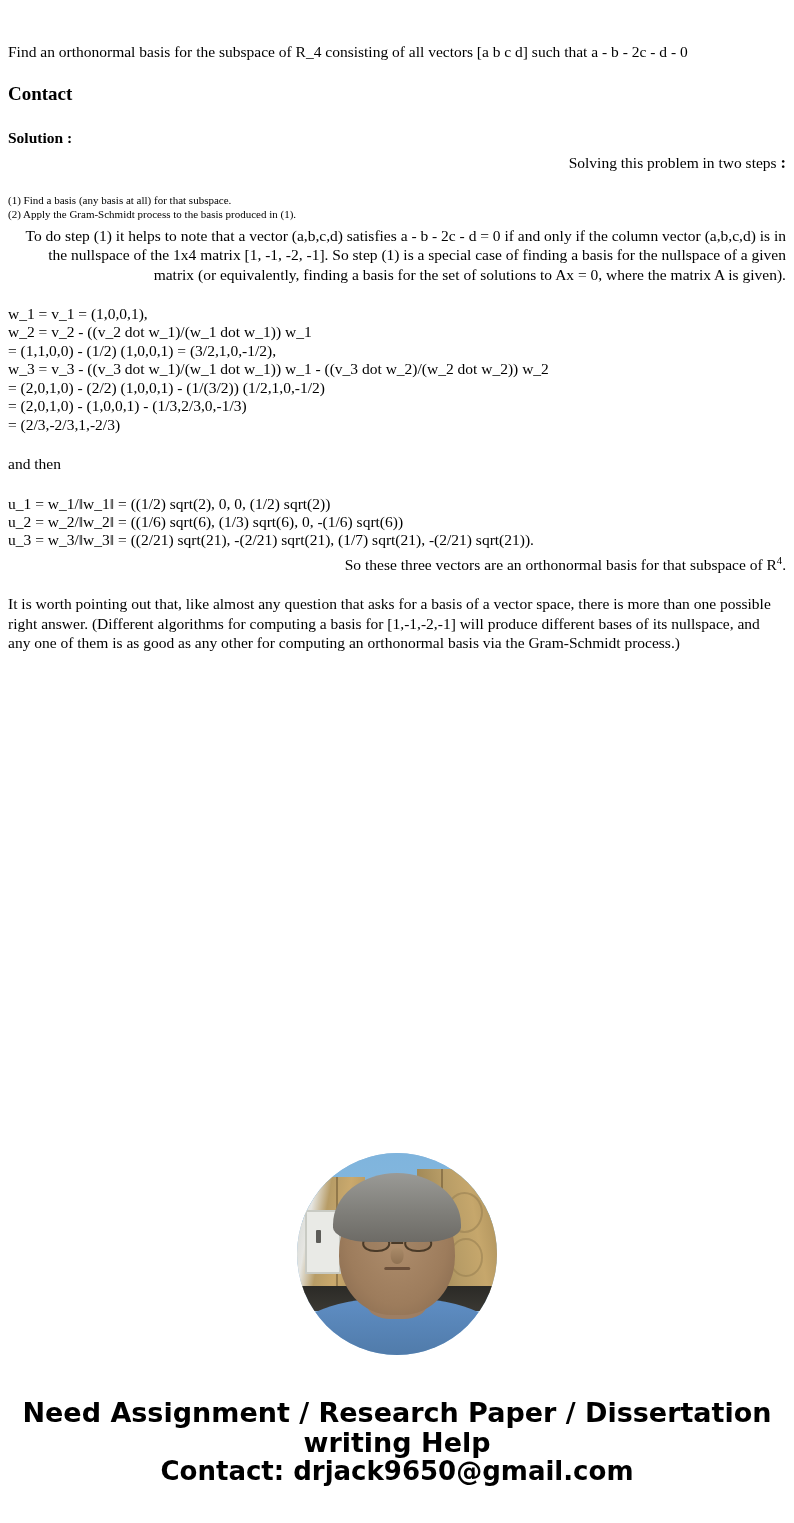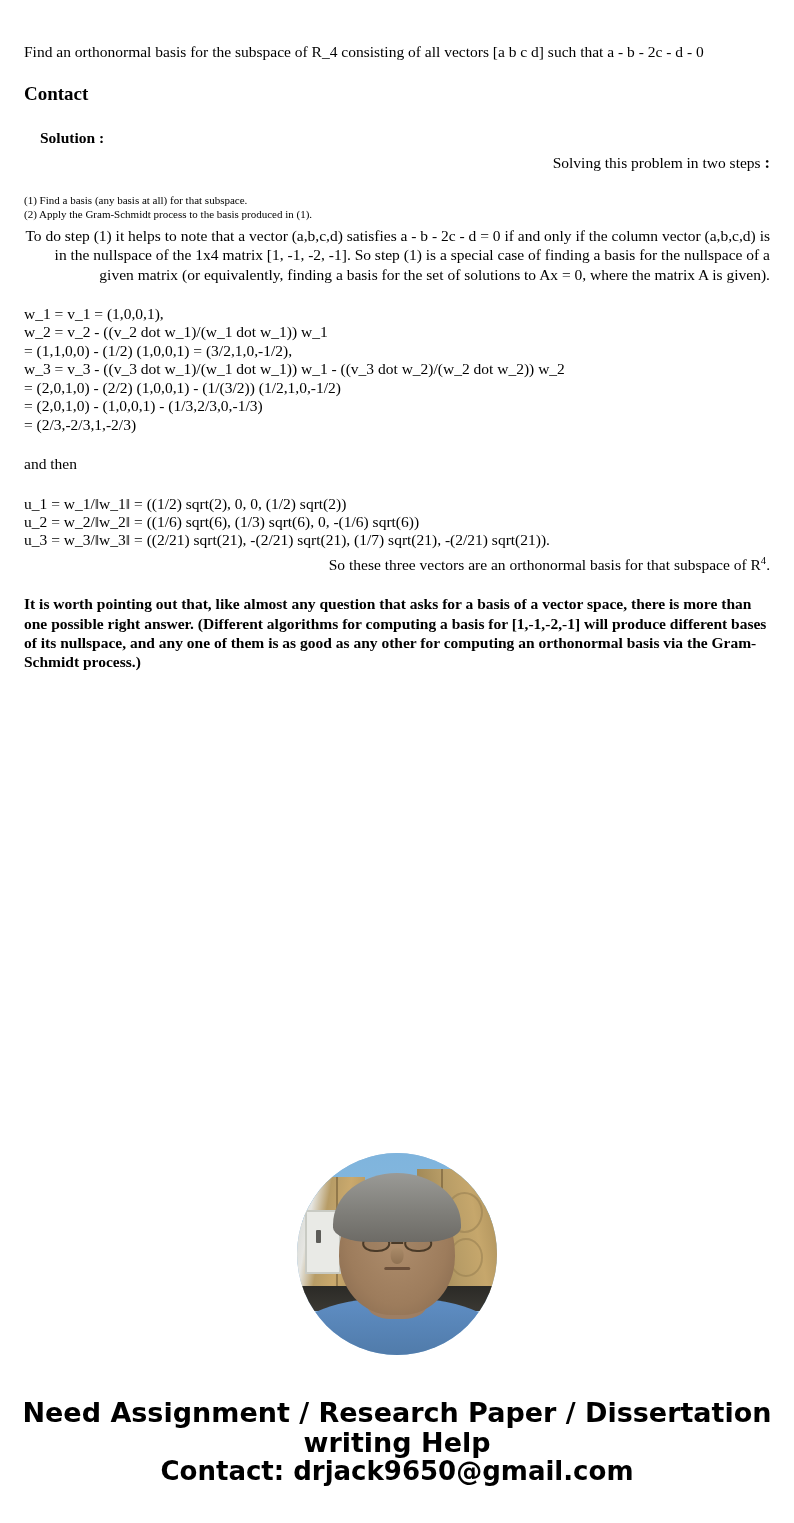--- a/index.html
+++ b/index.html
@@ -12,38 +12,38 @@
     min-height: 1523px;
     font-family: "Liberation Serif", "DejaVu Serif", serif;
     color: #000000;
     -webkit-font-smoothing: antialiased;
   }
   .page {
     position: relative;
     width: 794px;
     min-height: 1523px;
     box-sizing: border-box;
-    padding: 0 24px;
+    padding: 0 8px;
   }
   .q-line {
     font-size: 15.5px;
     line-height: 1.25;
     margin: 0;
     padding-top: 42px;
   }
   h2.solution-heading {
     font-size: 19px;
     font-weight: bold;
     margin: 22px 0 0 0;
     line-height: 1.2;
   }
   .solution-sub {
     font-size: 15.5px;
     font-weight: bold;
-    margin: 23px 0 0 16px;
+    margin: 23px 0 0 0;
     line-height: 1.2;
   }
   .para {
     font-size: 15.5px;
     line-height: 1.25;
     margin: 5px 0 0 0;
     text-align: right;
   }
   .para.tight {
     margin-top: 21px;
@@ -72,21 +72,20 @@
   .ublock {
     font-size: 15.5px;
     line-height: 1.19;
     margin: 21px 0 0 0;
   }
   .ublock div { white-space: nowrap; }
   .closing {
     font-size: 15.5px;
     line-height: 1.25;
     margin: 20px 0 0 0;
-    font-weight: bold;
   }
   sup {
     font-size: 0.68em;
     vertical-align: super;
     line-height: 0;
   }
 
   
   .avatar-wrap {
     position: absolute;

